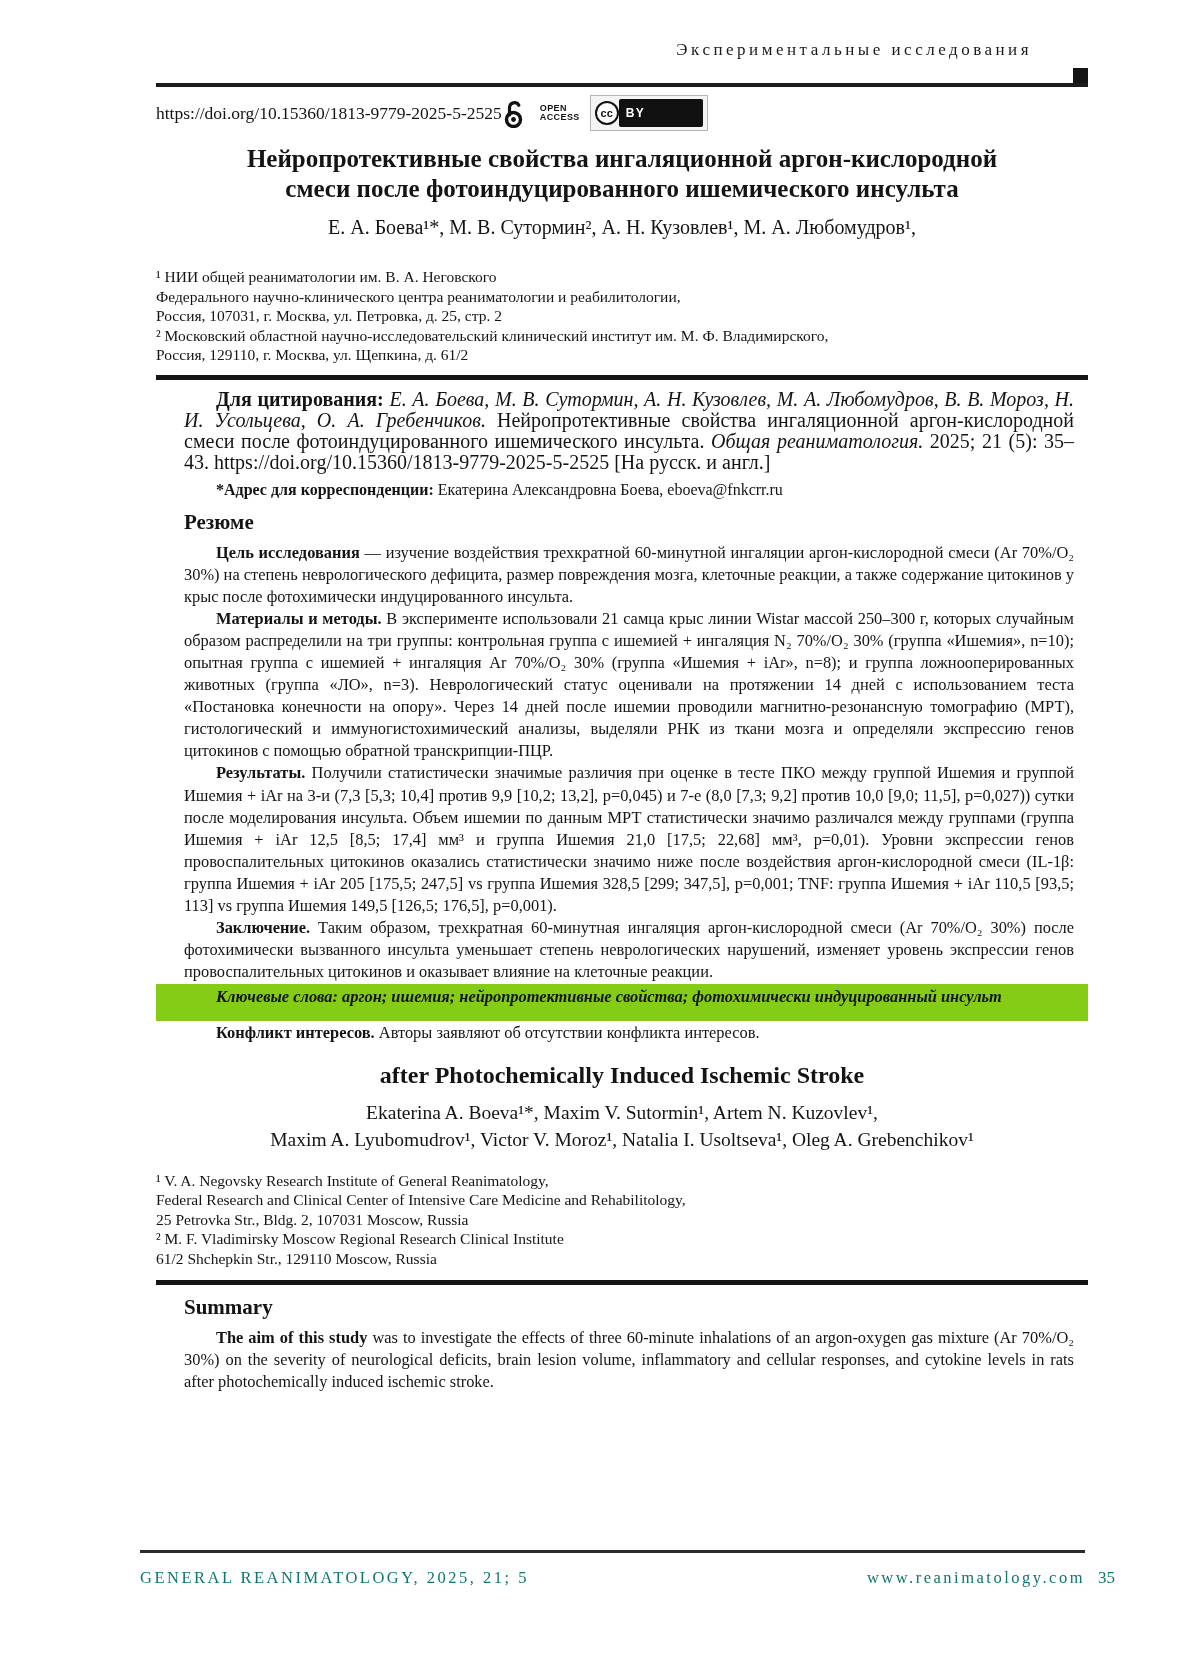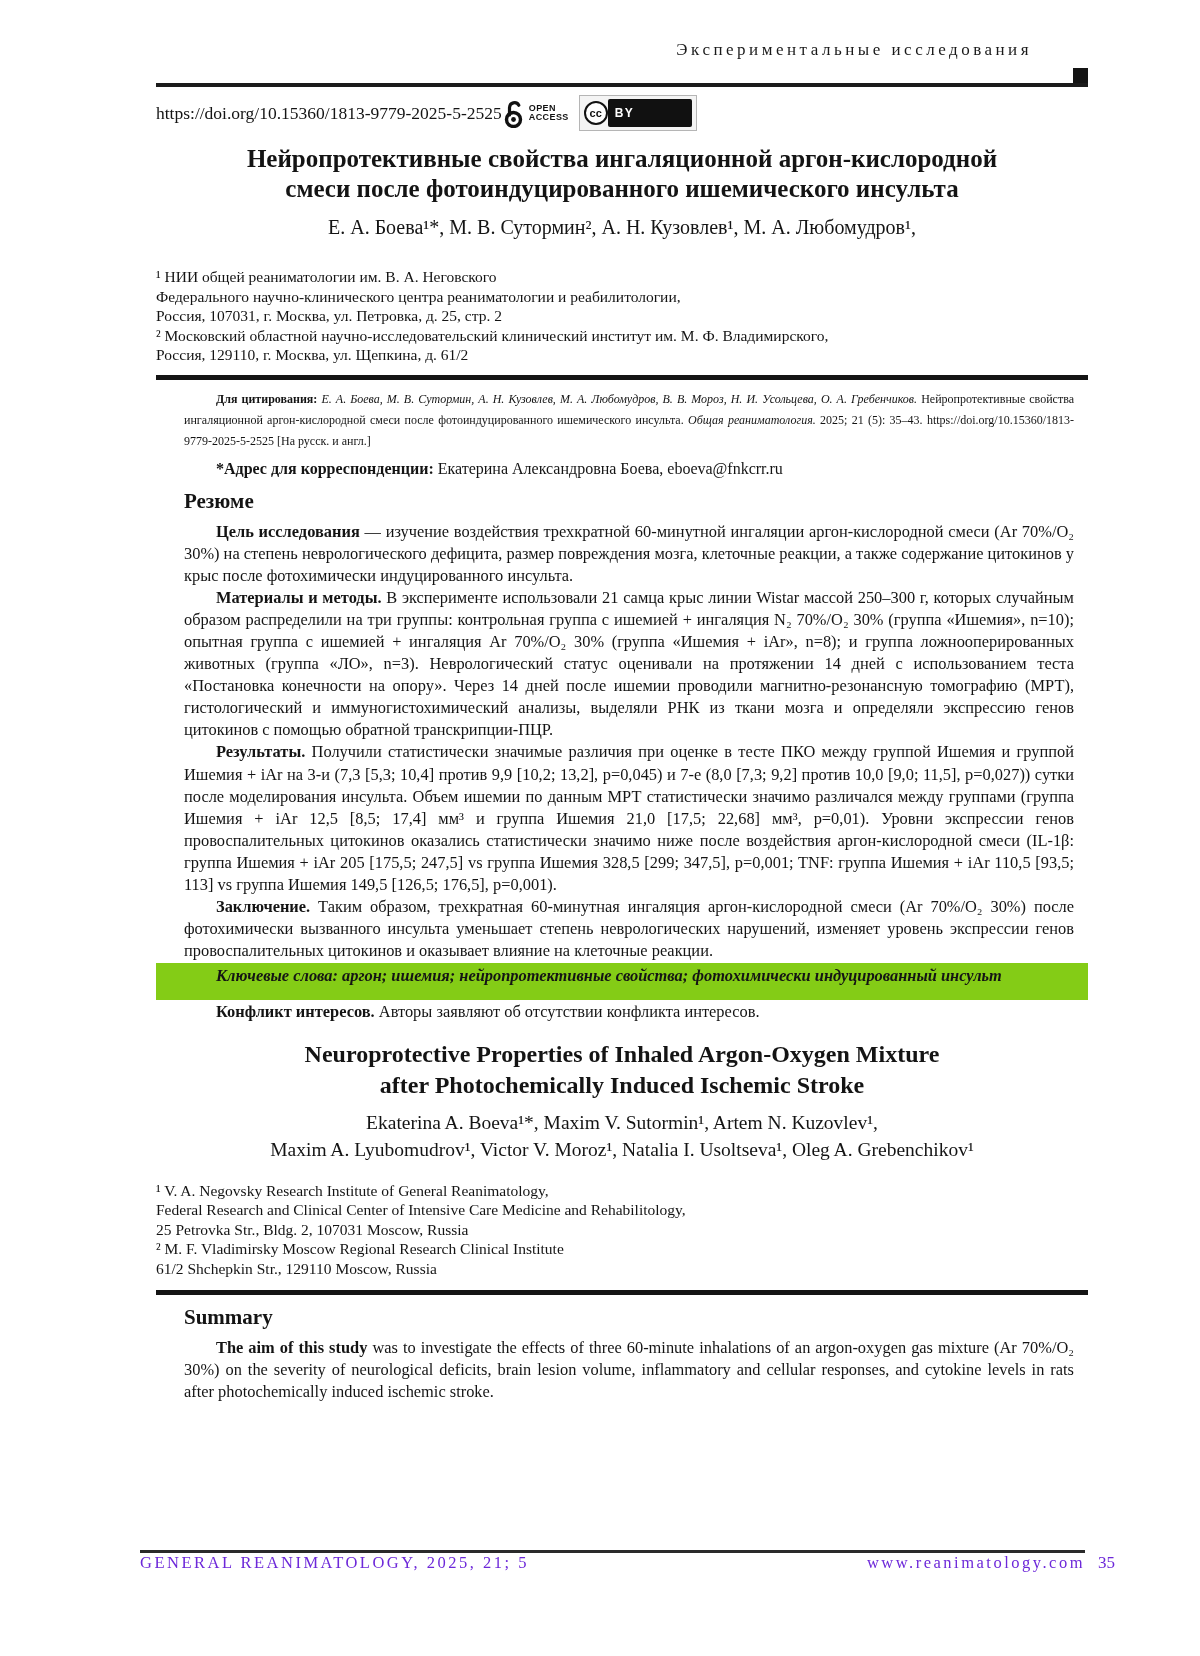--- a/index.html
+++ b/index.html
@@ -17,57 +17,57 @@
   
   .section-label{
     font-size:17px;letter-spacing:3.5px;text-align:right;
     padding-right:56px;color:#1a1a1a;
   }
   .header-rule{margin-top:8px;height:15px;border-bottom:4px solid #1b1b1b;position:relative;}
   .corner-square{position:absolute;right:0;bottom:0;width:15px;height:15px;background:#141414;}
   .doi-row{margin-top:8px;display:flex;justify-content:flex-start;align-items:center;}
   .doi{font-size:17.5px;}
   .badges{display:flex;align-items:center;gap:10px;}
-  .oa{display:flex;align-items:center;gap:3px;}
+  .oa{display:flex;align-items:center;gap:14px;}
   .oa-text{display:flex;flex-direction:column;font-family:"Liberation Sans",sans-serif;
     font-weight:bold;font-size:9px;line-height:9px;letter-spacing:.4px;color:#111;}
   .ccbadge{display:flex;align-items:center;background:#f4f4f4;border:1px solid #b5b5b5;
     padding:3px 4px;width:118px;box-sizing:border-box;}
   .cc-circle{width:20px;height:20px;border:2.5px solid #111;border-radius:50%;
     display:flex;align-items:center;justify-content:center;background:#fff;
     font-family:"Liberation Sans",sans-serif;font-weight:bold;font-size:11px;color:#111;flex:0 0 auto;}
   .cc-by{flex:1 1 auto;background:#111;color:#fff;border-radius:2px;height:28px;
     display:flex;align-items:center;padding-left:7px;
     font-family:"Liberation Sans",sans-serif;font-weight:bold;font-size:12px;letter-spacing:1.5px;}
 
   
   .ru-title{margin-top:13px;font-size:25px;font-weight:bold;line-height:30px;text-align:center;}
   .authors{margin-top:9px;font-size:20px;line-height:28px;text-align:center;}
   .affil{margin-top:26px;font-size:15.5px;line-height:19.5px;text-align:left;}
   .rule-thick{margin-top:10px;border-top:5px solid #141414;}
 
-  .citation{margin:9px 14px 0 28px;font-size:12px;line-height:21px;text-align:justify;text-indent:32px;}
+  .citation{margin:9px 14px 0 28px;font-size:20px;line-height:21px;text-align:justify;text-indent:32px;}
   .address{margin:6px 14px 0 28px;font-size:16px;line-height:21px;text-indent:32px;}
 
   .sec-head{margin:10px 0 7px 28px;font-size:21px;font-weight:bold;}
   .para{margin:0 14px 0 28px;font-size:16.4px;line-height:22.1px;text-align:justify;text-indent:32px;}
   .keywords{margin:1px 0 1px 0;background:#84cc16;padding:2px 14px 13px 28px;
     font-size:16.4px;line-height:22.1px;text-align:justify;text-indent:32px;}
 
   
   .en-title{margin-top:15px;font-size:24px;font-weight:bold;line-height:31px;text-align:center;}
   .en-authors{margin-top:8px;font-size:19.5px;line-height:27px;text-align:center;}
   .en-affil{margin-top:18px;font-size:15.5px;line-height:19.5px;}
   .rule-thick2{margin-top:12px;border-top:5px solid #141414;}
 
   
   .footer{position:absolute;left:140px;top:1540px;width:1000px;background:#fff;padding-top:10px;}
   .footer-rule{width:945px;border-top:3px solid #2a2a2a;}
-  .footer-row{width:945px;display:flex;justify-content:space-between;margin-top:0;position:relative;
-    font-size:16.5px;letter-spacing:2.5px;color:#6d28d9;}
+  .footer-row{width:945px;display:flex;justify-content:space-between;margin-top:15px;position:relative;
+    font-size:16.5px;letter-spacing:2.5px;color:#0f766e;}
   .page-num{position:absolute;left:958px;top:0;letter-spacing:0;font-size:17px;}
 </style>
 </head>
 <body>
 
 <div class="page">
 
   <div class="section-label">Экспериментальные исследования</div>
 
   <div class="header-rule">
@@ -121,21 +121,20 @@
 
   <p class="para"><span class="b">Цель исследования </span><span>— изучение воздействия трехкратной 60-минутной ингаляции аргон-кислородной смеси (Ar 70%/O₂ 30%) на степень неврологического дефицита, размер повреждения мозга, клеточные реакции, а также содержание цитокинов у крыс после фотохимически индуцированного инсульта.</span></p>
   <p class="para"><span class="b">Материалы и методы. </span><span>В эксперименте использовали 21 самца крыс линии Wistar массой 250–300 г, которых случайным образом распределили на три группы: контрольная группа с ишемией + ингаляция N₂ 70%/O₂ 30% (группа «Ишемия», n=10); опытная группа с ишемией + ингаляция Ar 70%/O₂ 30% (группа «Ишемия + iAr», n=8); и группа ложнооперированных животных (группа «ЛО», n=3). Неврологический статус оценивали на протяжении 14 дней с использованием теста «Постановка конечности на опору». Через 14 дней после ишемии проводили магнитно-резонансную томографию (МРТ), гистологический и иммуногистохимический анализы, выделяли РНК из ткани мозга и определяли экспрессию генов цитокинов с помощью обратной транскрипции-ПЦР.</span></p>
   <p class="para"><span class="b">Результаты. </span><span>Получили статистически значимые различия при оценке в тесте ПКО между группой Ишемия и группой Ишемия + iAr на 3-и (7,3 [5,3; 10,4] против 9,9 [10,2; 13,2], p=0,045) и 7-е (8,0 [7,3; 9,2] против 10,0 [9,0; 11,5], p=0,027)) сутки после моделирования инсульта. Объем ишемии по данным МРТ статистически значимо различался между группами (группа Ишемия + iAr 12,5 [8,5; 17,4] мм³ и группа Ишемия 21,0 [17,5; 22,68] мм³, p=0,01). Уровни экспрессии генов провоспалительных цитокинов оказались статистически значимо ниже после воздействия аргон-кислородной смеси (IL-1β: группа Ишемия + iAr 205 [175,5; 247,5] vs группа Ишемия 328,5 [299; 347,5], p=0,001; TNF: группа Ишемия + iAr 110,5 [93,5; 113] vs группа Ишемия 149,5 [126,5; 176,5], p=0,001).</span></p>
   <p class="para"><span class="b">Заключение. </span><span>Таким образом, трехкратная 60-минутная ингаляция аргон-кислородной смеси (Ar 70%/O₂ 30%) после фотохимически вызванного инсульта уменьшает степень неврологических нарушений, изменяет уровень экспрессии генов провоспалительных цитокинов и оказывает влияние на клеточные реакции.</span></p>
 
   <p class="keywords"><span class="bi">Ключевые слова: аргон; ишемия; нейропротективные свойства; фотохимически индуцированный инсульт</span></p>
   <p class="para"><span class="b">Конфликт интересов. </span><span>Авторы заявляют об отсутствии конфликта интересов.</span></p>
 
   <div class="en-title">
-    <div>Neuroprotective Properties of Inhaled Argon-Oxygen Mixture</div>
     <div>after Photochemically Induced Ischemic Stroke</div>
   </div>
 
   <div class="en-authors">
     <div>Ekaterina A. Boeva¹*, Maxim V. Sutormin¹, Artem N. Kuzovlev¹,</div>
     <div>Maxim A. Lyubomudrov¹, Victor V. Moroz¹, Natalia I. Usoltseva¹, Oleg A. Grebenchikov¹</div>
   </div>
 
   <div class="en-affil">
     <div>¹ V. A. Negovsky Research Institute of General Reanimatology,</div>

